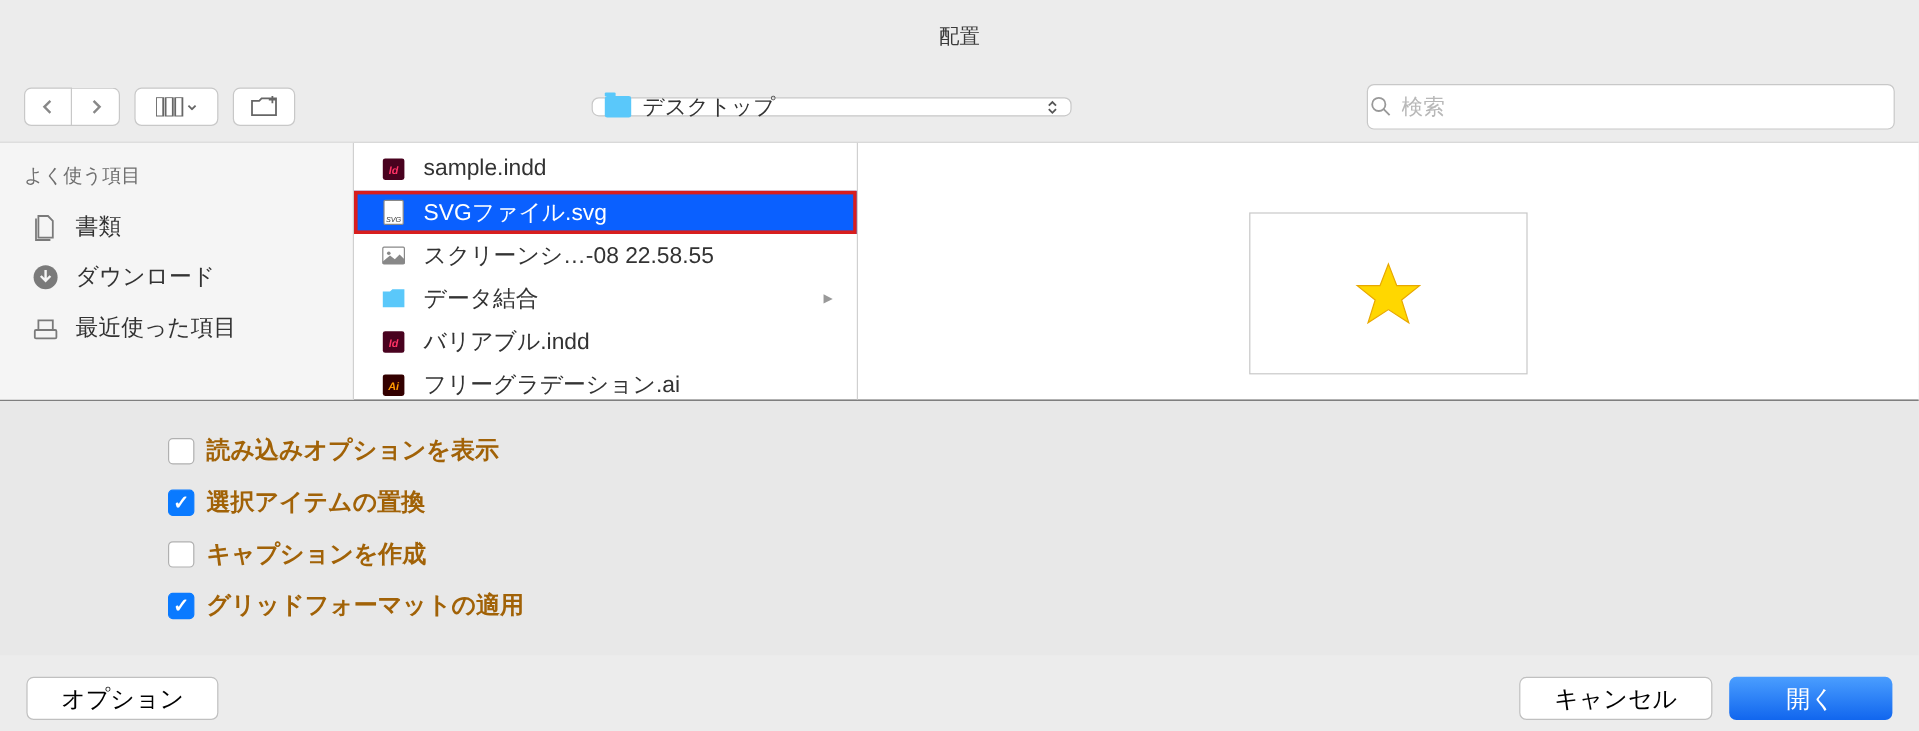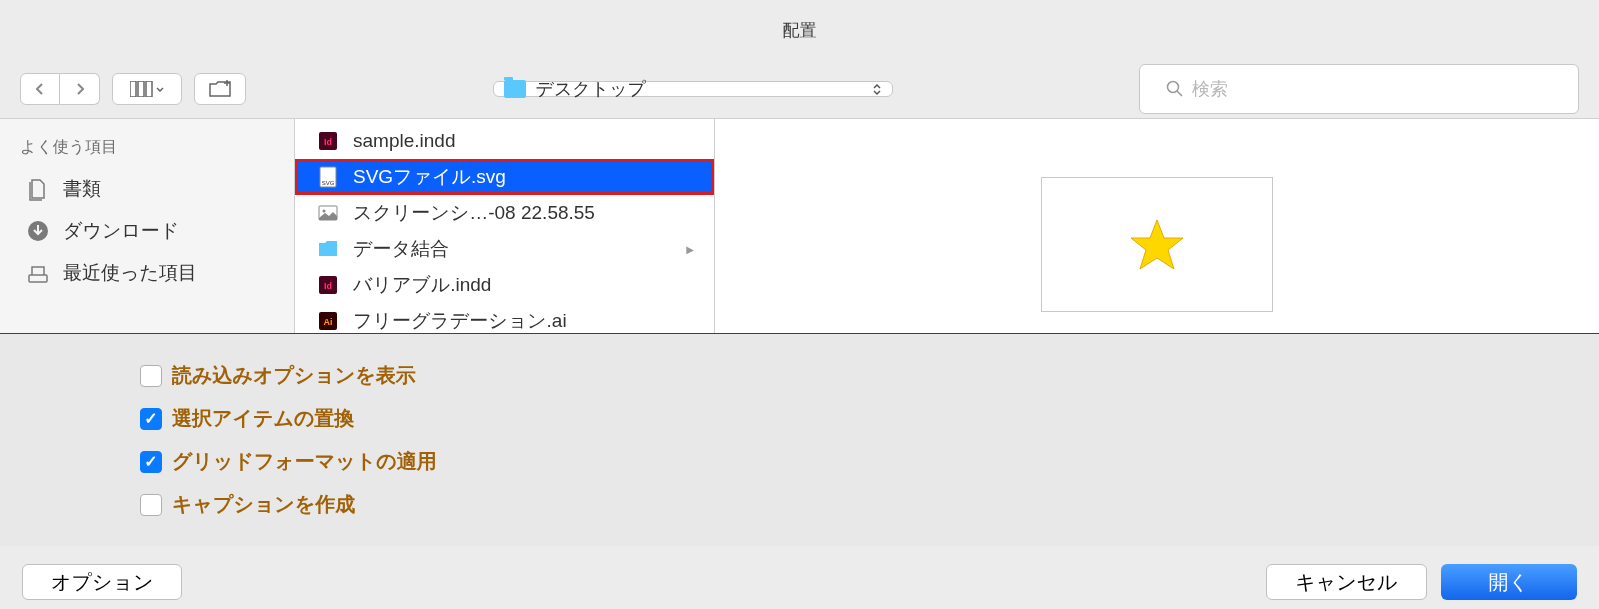--- a/index.html
+++ b/index.html
@@ -15,35 +15,35 @@
 .view-btn { width: 70px; height: 32px; background: #fff; border: 1px solid #c8c8c8; border-radius: 6px; display: flex; align-items: center; justify-content: center; cursor: pointer; gap: 2px; }
 .folder-btn { width: 52px; height: 32px; background: #fff; border: 1px solid #c8c8c8; border-radius: 6px; display: flex; align-items: center; justify-content: center; cursor: pointer; }
 
 .location-select { margin-left: auto; margin-right: auto; width: 400px; height: 16px; background: #fff; border: 1px solid #c8c8c8; border-radius: 6px; display: flex; align-items: center; padding: 0 10px; cursor: pointer; position: relative; }
 .location-select .folder-icon { width: 22px; height: 18px; background: #5ac8fa; border-radius: 2px; margin-right: 10px; position: relative; }
 .location-select .folder-icon::before { content: ''; position: absolute; top: -3px; left: 0; width: 9px; height: 3px; background: #5ac8fa; border-radius: 1px 1px 0 0; }
 .location-label { font-size: 18px; color: #333; flex: 1; }
 .updown { display: flex; flex-direction: column; gap: 1px; }
 .updown svg { width: 10px; height: 6px; }
 
-.search-box { width: 440px; height: 50px; background: #fff; border: 1px solid #c8c8c8; border-radius: 6px; display: flex; align-items: center; padding: 0 26px; }
+.search-box { width: 440px; height: 38px; background: #fff; border: 1px solid #c8c8c8; border-radius: 6px; display: flex; align-items: center; padding: 0 2px; }
 .search-box input { border: none; outline: none; font-size: 18px; color: #333; flex: 1; margin-left: 8px; background: transparent; }
 .search-box input::placeholder { color: #b8b8b8; }
 
 .content { display: flex; height: 216px; border-top: 1px solid #d0d0d0; border-bottom: 1px solid #404040; background: #fff; }
 .sidebar { width: 295px; background: #f5f5f5; border-right: 1px solid #d0d0d0; padding-top: 18px; }
 .sidebar-header { font-size: 16px; color: #6e6e6e; padding: 0 20px 10px; }
 .sidebar-item { display: flex; align-items: center; padding: 8px 25px; font-size: 19px; color: #333; cursor: pointer; gap: 12px; }
 .sidebar-icon { width: 26px; height: 26px; display: flex; align-items: center; justify-content: center; }
 
 .file-list { width: 420px; border-right: 1px solid #d0d0d0; overflow: hidden; padding-top: 4px; }
 .file-item { display: flex; align-items: center; padding: 5px 20px; font-size: 19px; color: #333; cursor: pointer; gap: 12px; position: relative; }
 .file-item.selected { background: #0a60ff; color: #fff; }
 .file-item.highlighted { outline: 3px solid #d81e1e; outline-offset: -3px; }
-.file-icon { width: 26px; height: 26px; display: flex; align-items: center; justify-content: center; flex-shrink: 0; }
+.file-icon { width: 26px; height: 26px; display: flex; align-items: center; justify-content: center; flex-shrink: 0; font-style: italic; }
 .file-arrow { margin-left: auto; color: #999; }
 
 .preview { flex: 1; display: flex; align-items: flex-start; justify-content: center; padding-top: 58px; }
 .preview-box { width: 232px; height: 135px; background: #fff; border: 1px solid #c8c8c8; display: flex; align-items: center; justify-content: center; }
 
 .options-panel { padding: 20px 140px; background: #e8e8e8; }
 .option-row { display: flex; align-items: center; gap: 10px; padding: 8px 0; font-size: 20px; color: #a16207; font-weight: bold; }
 .checkbox { width: 22px; height: 22px; border: 1px solid #b0b0b0; border-radius: 4px; background: #fff; display: flex; align-items: center; justify-content: center; cursor: pointer; }
 .checkbox.checked { background: #0a7aff; border-color: #0a7aff; }
 .checkbox.checked::after { content: '✓'; color: #fff; font-size: 16px; font-weight: bold; }
@@ -213,26 +213,26 @@
 <div class="options-panel" id="options-panel">
     <div class="option-row">
       <div class="checkbox"></div>
       <span>読み込みオプションを表示</span>
     </div>
     <div class="option-row">
       <div class="checkbox checked"></div>
       <span>選択アイテムの置換</span>
     </div>
     <div class="option-row">
+      <div class="checkbox"></div>
+      <span>キャプションを作成</span>
+    </div>
+    <div class="option-row">
       <div class="checkbox checked"></div>
       <span>グリッドフォーマットの適用</span>
-    </div>
-    <div class="option-row">
-      <div class="checkbox"></div>
-      <span>キャプションを作成</span>
     </div>
   </div>
 
 <div class="footer">
   <button class="btn">オプション</button>
   <div class="footer-spacer"></div>
   <button class="btn">キャンセル</button>
   <button class="btn btn-primary">開く</button>
 </div>
 

